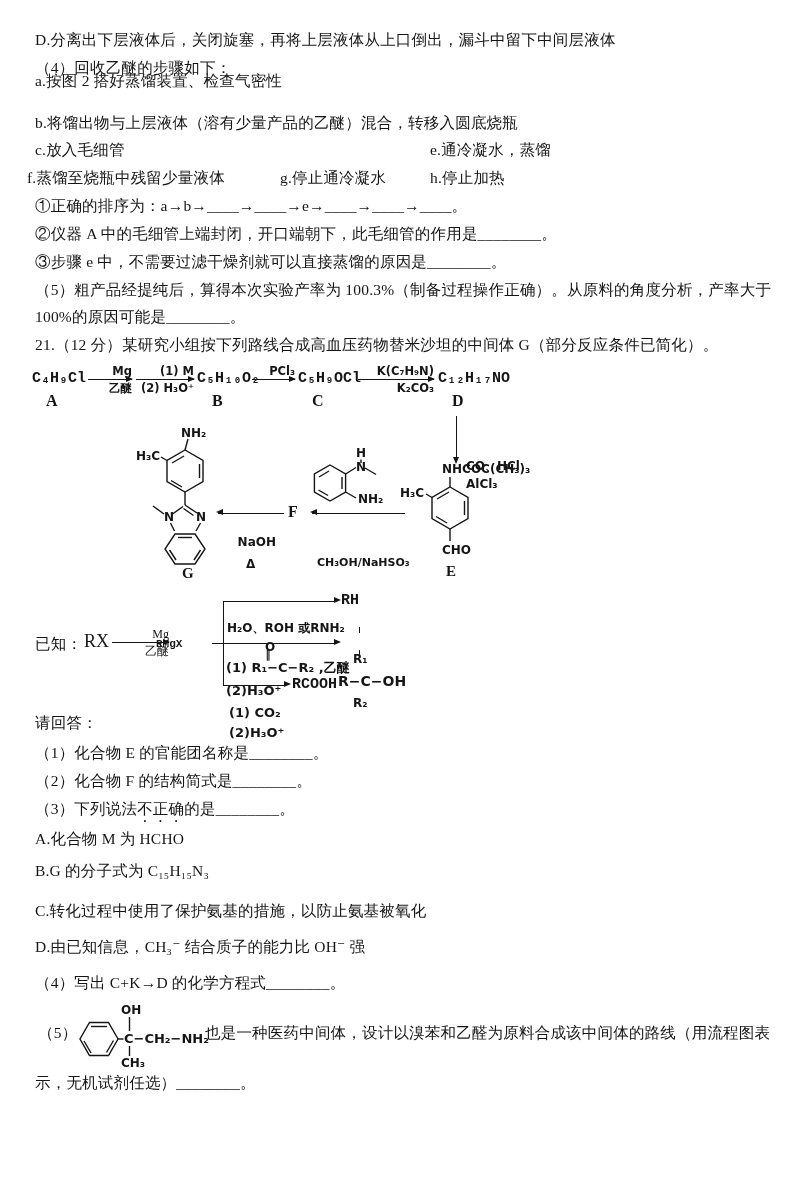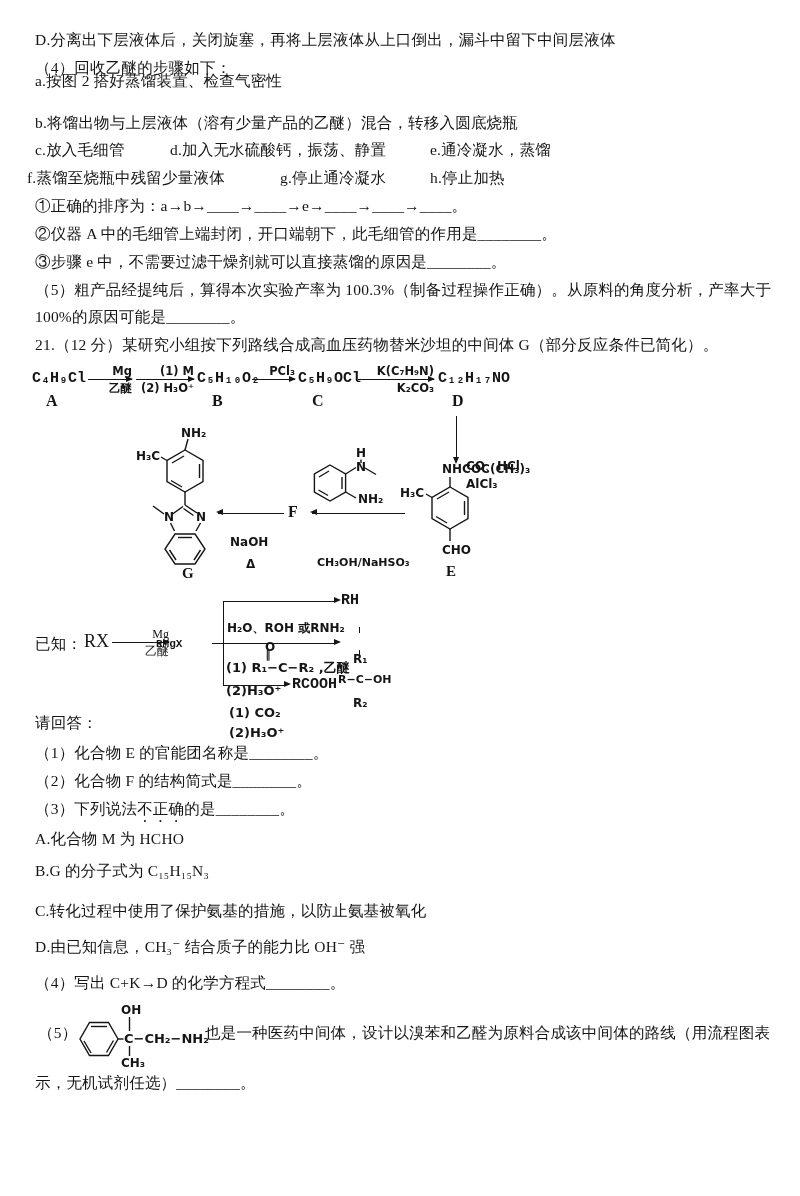--- a/index.html
+++ b/index.html
@@ -37,21 +37,20 @@
 </head>
 <body>
 
 <div id="page">
 
   <div class="tl" style="left:35px;top:29px">D.分离出下层液体后，关闭旋塞，再将上层液体从上口倒出，漏斗中留下中间层液体</div>
   <div class="tl" style="left:35px;top:57px">（4）回收乙醚的步骤如下：</div>
   <div class="tl" style="left:35px;top:70px">a.按图 2 搭好蒸馏装置、检查气密性</div>
   <div class="tl" style="left:35px;top:112px">b.将馏出物与上层液体（溶有少量产品的乙醚）混合，转移入圆底烧瓶</div>
   <div class="tl" style="left:35px;top:139px">c.放入毛细管</div>
-  <div class="tl" style="left:170px;top:139px">d.加入无水硫酸钙，振荡、静置</div>
   <div class="tl" style="left:430px;top:139px">e.通冷凝水，蒸馏</div>
   <div class="tl" style="left:27px;top:167px">f.蒸馏至烧瓶中残留少量液体</div>
   <div class="tl" style="left:280px;top:167px">g.停止通冷凝水</div>
   <div class="tl" style="left:430px;top:167px">h.停止加热</div>
   <div class="tl" style="left:35px;top:195px">①正确的排序为：a→b→____→____→e→____→____→____。</div>
   <div class="tl" style="left:35px;top:223px">②仪器 A 中的毛细管上端封闭，开口端朝下，此毛细管的作用是________。</div>
   <div class="tl" style="left:35px;top:251px">③步骤 e 中，不需要过滤干燥剂就可以直接蒸馏的原因是________。</div>
   <div class="tl" style="left:35px;top:279px">（5）粗产品经提纯后，算得本次实验产率为 100.3%（制备过程操作正确）。从原料的角度分析，产率大于</div>
   <div class="tl" style="left:35px;top:306px">100%的原因可能是________。</div>
   <div class="tl" style="left:35px;top:334px">21.（12 分）某研究小组按下列路线合成高血压药物替米沙坦的中间体 G（部分反应条件已简化）。</div>
@@ -130,21 +129,21 @@
       <text class="st" x="58" y="55.5">NH₂</text>
     </svg>
 
     <div class="hl" style="left:312px;top:98.6px;width:93px"></div>
     <span class="ah-l" style="left:310px;top:95.2px"></span>
     <span class="sm sm11" style="left:317px;top:104px">CH₃OH/NaHSO₃</span>
     <span class="lbl" style="left:288px;top:88px">F</span>
 
     <div class="hl" style="left:218px;top:98.6px;width:66px"></div>
     <span class="ah-l" style="left:216px;top:95.2px"></span>
-    <span class="sm" style="left:230px;top:83px;width:46px;text-align:left">NaOH</span>
+    <span class="sm" style="left:230px;top:83px;width:46px;text-align:right">NaOH</span>
     <span class="sm" style="left:246px;top:105px">Δ</span>
 
     <svg style="left:128px;top:12px" width="118" height="154" viewBox="0 0 118 154">
       <text class="st" x="53" y="11">NH₂</text>
       <line x1="60" y1="13" x2="57" y2="24"></line>
       <polygon points="57,24 75,34.5 75,55.5 57,66 39,55.5 39,34.5"></polygon>
       <line x1="44" y1="37" x2="56" y2="30"></line>
       <line x1="71.5" y1="38" x2="71.5" y2="52"></line>
       <line x1="54" y1="61" x2="43" y2="54.5"></line>
       <line x1="39" y1="34.5" x2="33" y2="31"></line>
@@ -188,21 +187,21 @@
     <span class="cf" style="left:341px;top:11px">RH</span>
 
     <div class="hl" style="left:223px;top:62.6px;width:112px"></div>
     <span class="ah-r" style="left:334px;top:59.2px"></span>
     <span class="sm" style="left:265px;top:22px">O</span>
     <span class="sm" style="left:265.5px;top:31px;font-size:10px">‖</span>
     <span class="sm sm13" style="left:226px;top:42px">(1) R₁−C−R₂ ,乙醚</span>
     <span class="sm sm13" style="left:226px;top:65px">(2)H₃O⁺</span>
     <span class="sm" style="left:353px;top:34px">R₁</span>
     <div class="vl" style="left:359px;top:47px;height:6px;width:1.2px"></div>
-    <span class="sm" style="left:338px;top:55px;font-size:11px">R−C−OH</span>
+    <span class="sm" style="left:338px;top:55px;font-size:14px">R−C−OH</span>
     <div class="vl" style="left:359px;top:70px;height:6px;width:1.2px"></div>
     <span class="sm" style="left:353px;top:78px">R₂</span>
 
     <div class="hl" style="left:223px;top:104.6px;width:62px"></div>
     <span class="ah-r" style="left:284px;top:101.2px"></span>
     <span class="sm sm13" style="left:229px;top:87px">(1) CO₂</span>
     <span class="sm sm13" style="left:229px;top:107px">(2)H₃O⁺</span>
     <span class="cf" style="left:292px;top:95px">RCOOH</span>
   </div>
 

